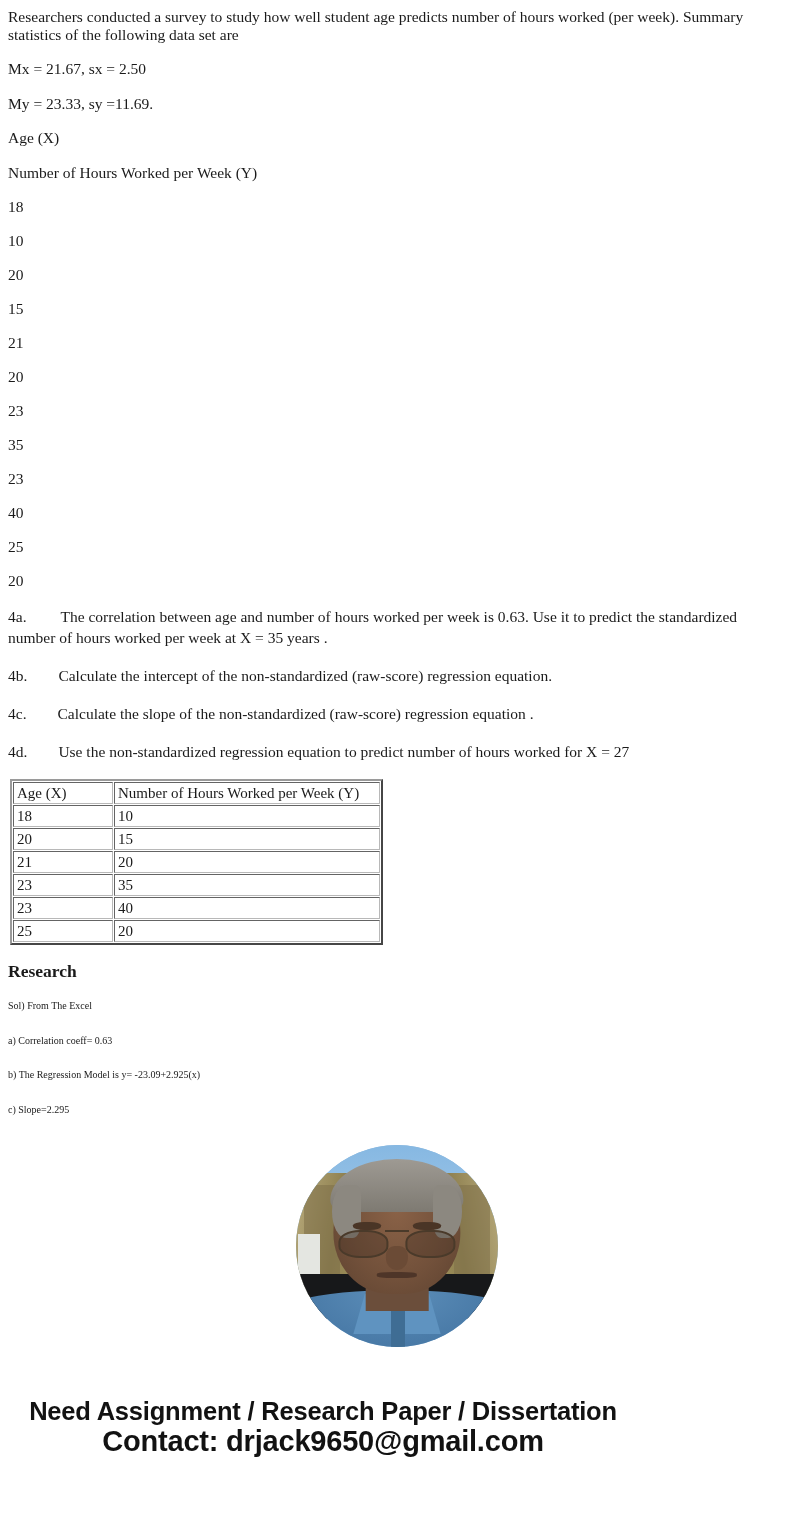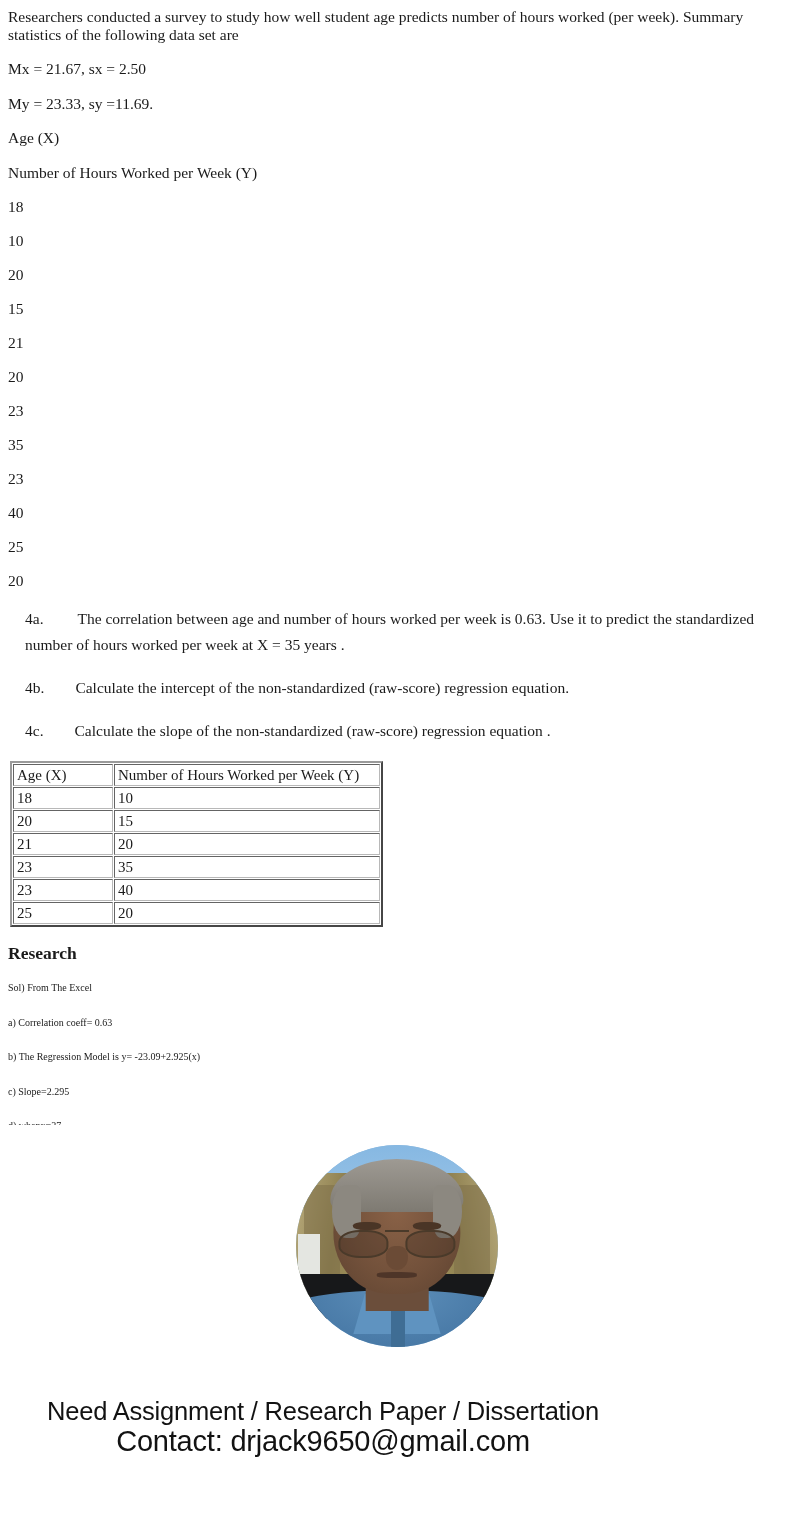--- a/index.html
+++ b/index.html
@@ -38,22 +38,22 @@
   }
 
   .datum {
     font-size: 15.5px;
     line-height: 17.5px;
     margin: 0 0 16.5px 0;
   }
 
   .qline {
     font-size: 15.5px;
-    line-height: 26px;
-    margin: 0 0 17px 17px;
+    line-height: 21px;
+    margin: 0 0 17px 0;
   }
   .qlabel { display: inline-block; }
   .qgap-lg { display: inline-block; width: 34px; }
   .qgap-md { display: inline-block; width: 31px; }
 
   
   table.data-table {
     border-collapse: separate;
     border-spacing: 1px;
     border: 2px outset #9a9a9a;
@@ -214,21 +214,21 @@
   }
 
   
   #promo {
     position: absolute;
     left: 0;
     top: 1396px;
     width: 646px;
     text-align: center;
     font-family: "Liberation Sans", "DejaVu Sans", sans-serif;
-    font-weight: normal;
+    font-weight: bold;
     color: #121212;
     line-height: 30px;
   }
   #promo .l1 { font-size: 25.5px; letter-spacing: -0.2px; }
   #promo .l2 { font-size: 29px; letter-spacing: -0.2px; }
 </style>
 </head>
 <body>
 
 <div id="doc-scroll">
@@ -253,20 +253,21 @@
   <p class="datum">40</p>
   <p class="datum">25</p>
   <p class="datum">20</p>
 
   <p class="qline"><span class="qlabel">4a.</span><span class="qgap-lg"></span><span>The correlation between age and number of hours worked per week is 0.63. Use it to predict the standardized number of hours worked per week at X = 35 years .</span></p>
 
   <p class="qline"><span class="qlabel">4b.</span><span class="qgap-md"></span><span>Calculate the intercept of the non-standardized (raw-score) regression equation.</span></p>
 
   <p class="qline"><span class="qlabel">4c.</span><span class="qgap-md"></span><span>Calculate the slope of the non-standardized (raw-score) regression equation .</span></p>
 
+  <p class="qline"><span class="qlabel">4d.</span><span class="qgap-md"></span><span>Use the non-standardized regression equation to predict number of hours worked for X = 27</span></p>
 
   <table class="data-table">
     <tbody>
       <tr>
         <td class="col-x">Age (X)</td>
         <td class="col-y">Number of Hours Worked per Week (Y)</td>
       </tr>
       <tr>
         <td class="col-x">18</td>
         <td class="col-y">10</td>

